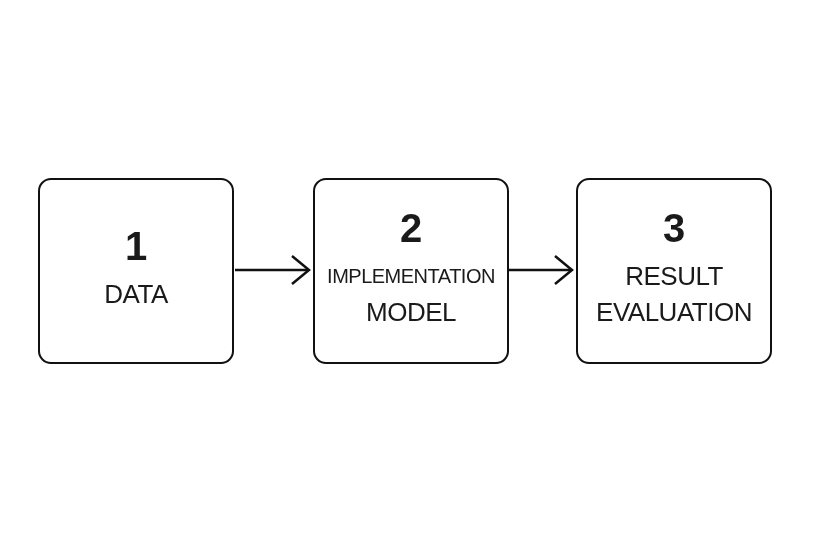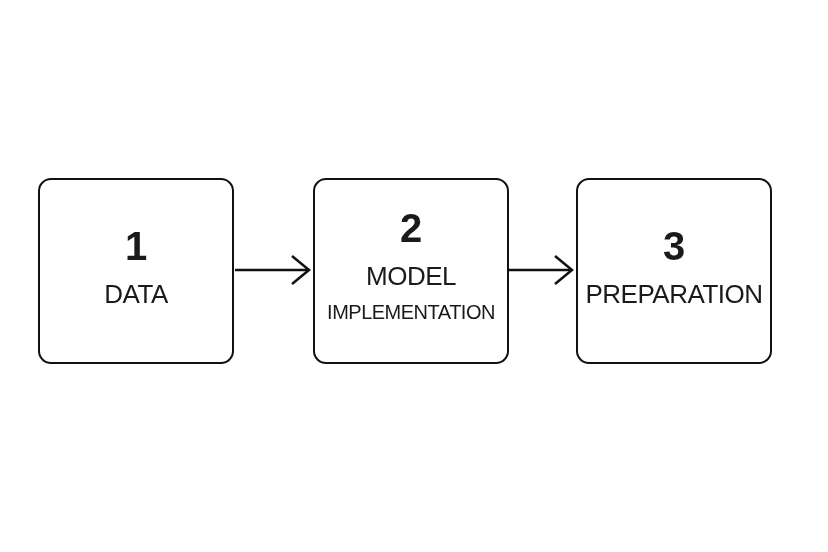--- a/index.html
+++ b/index.html
@@ -78,29 +78,30 @@
 
   <div class="arrow arrow-1">
     <svg viewBox="0 0 77 40" fill="none" xmlns="http://www.w3.org/2000/svg">
       <line x1="0" y1="20" x2="73" y2="20" stroke="currentColor" stroke-width="2.5"></line>
       <polyline points="57,6 74,20 57,34" stroke="currentColor" stroke-width="2.5" fill="none" stroke-linejoin="miter"></polyline>
     </svg>
   </div>
 
   <div class="step step-2">
     <div class="step-number">2</div>
+    <div class="step-line line2">IMPLEMENTATION</div>
     <div class="step-line line1">MODEL</div>
-    <div class="step-line line2">IMPLEMENTATION</div>
   </div>
 
   <div class="arrow arrow-2">
     <svg viewBox="0 0 67 40" fill="none" xmlns="http://www.w3.org/2000/svg">
       <line x1="0" y1="20" x2="63" y2="20" stroke="currentColor" stroke-width="2.5"></line>
       <polyline points="47,6 64,20 47,34" stroke="currentColor" stroke-width="2.5" fill="none" stroke-linejoin="miter"></polyline>
     </svg>
   </div>
 
   <div class="step step-3">
     <div class="step-number">3</div>
-    <div class="step-line line2">PREPARATION</div>
+    <div class="step-line line1">RESULT</div>
+    <div class="step-line line2">EVALUATION</div>
   </div>
 
 </div>
 
 </body></html>

